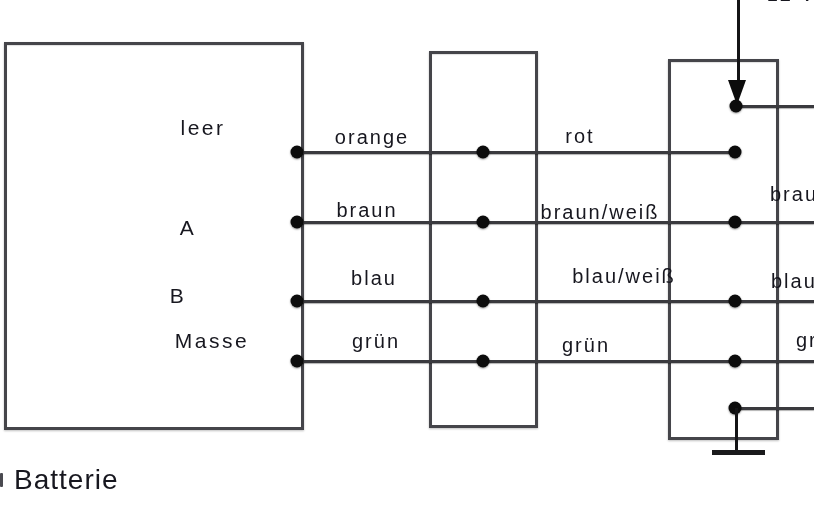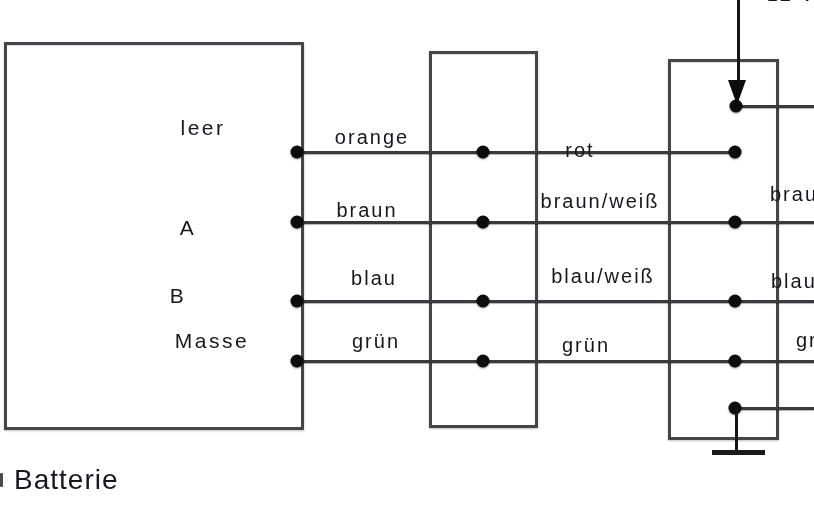--- a/index.html
+++ b/index.html
@@ -101,23 +101,23 @@
   <div class="dot" style="left:483px; top:361px;"></div>
   <div class="dot" style="left:735px; top:361px;"></div>
   <div class="dot" style="left:736px; top:106px;"></div>
   <div class="dot" style="left:735px; top:408px;"></div>
 
   <span class="lbl centered" style="left:372px; top:127px;text-align:right;">orange</span>
   <span class="lbl centered" style="left:367px; top:200px;">braun</span>
   <span class="lbl centered" style="left:374px; top:268px;">blau</span>
   <span class="lbl centered" style="left:376px; top:331px;">grün</span>
 
-  <span class="lbl centered" style="left:580px; top:140px;text-align:right;">rot</span>
-  <span class="lbl centered" style="left:600px; top:191px;">braun/weiß</span>
-  <span class="lbl centered" style="left:603px; top:266px;">blau/weiß</span>
+  <span class="lbl centered" style="left:580px; top:126px;text-align:right;">rot</span>
+  <span class="lbl centered" style="left:600px; top:202px;">braun/weiß</span>
+  <span class="lbl centered" style="left:624px; top:266px;">blau/weiß</span>
   <span class="lbl centered" style="left:586px; top:335px;">grün</span>
 
   <span class="lbl" style="left:770px; top:184px;">braun</span>
   <span class="lbl" style="left:771px; top:271px;">blau</span>
   <span class="lbl" style="left:796px; top:330px;">grün</span>
 
   <span class="lbl" style="left:753px; top:-16px;">+12 V</span>
   <div class="vline" style="left:737px; top:0; height:82px;"></div>
   <div class="arrowhead" style="left:728px; top:80px;"></div>
 

